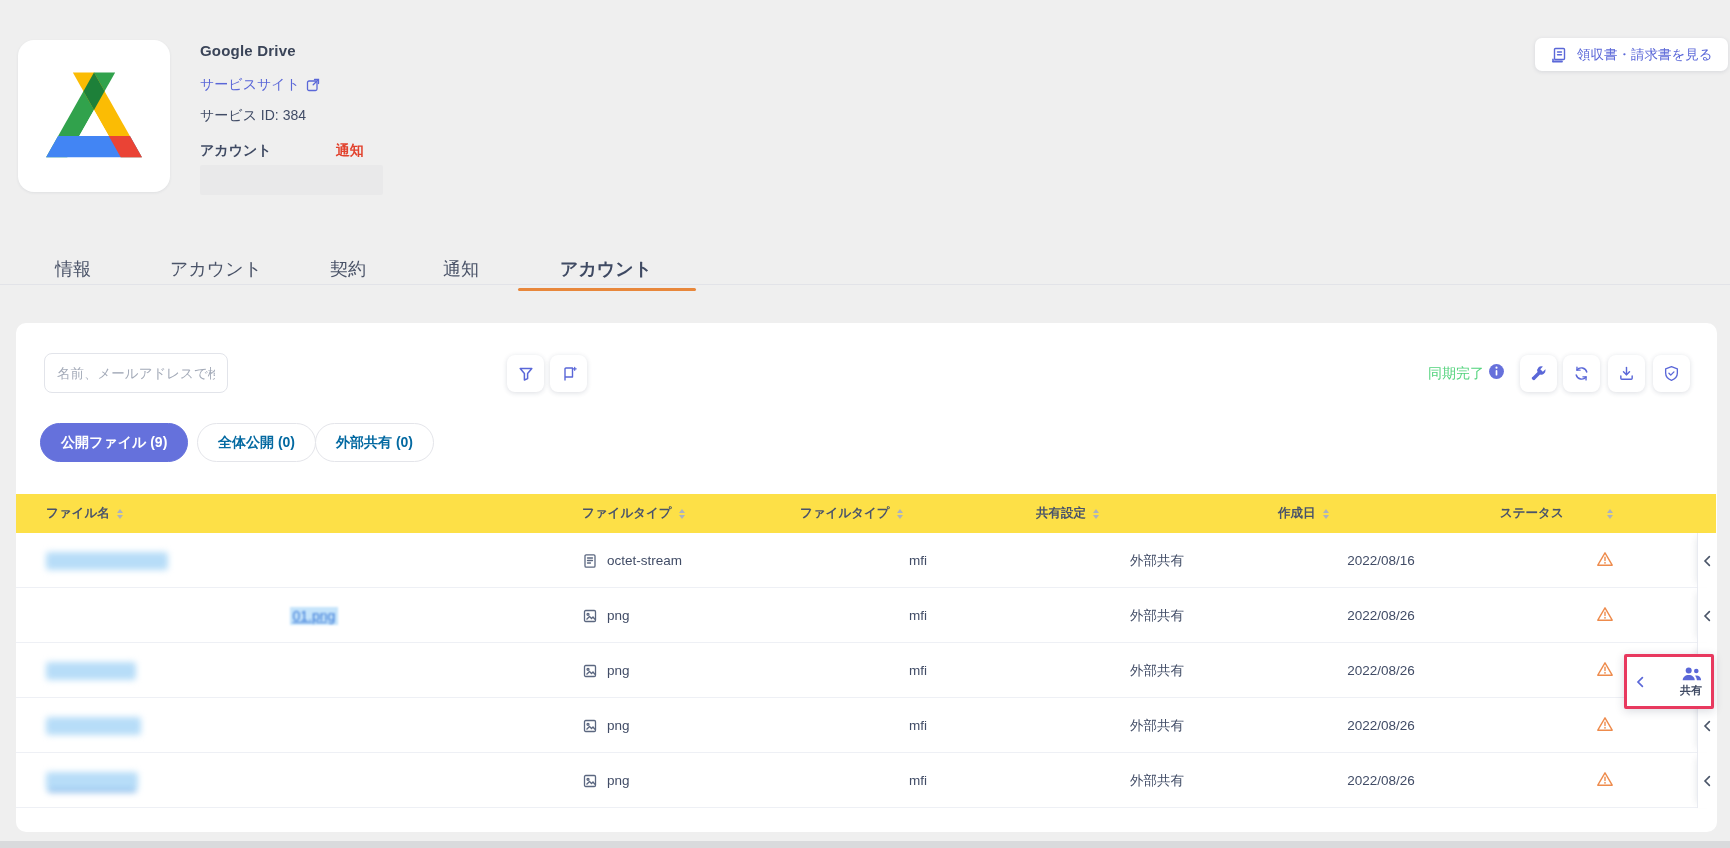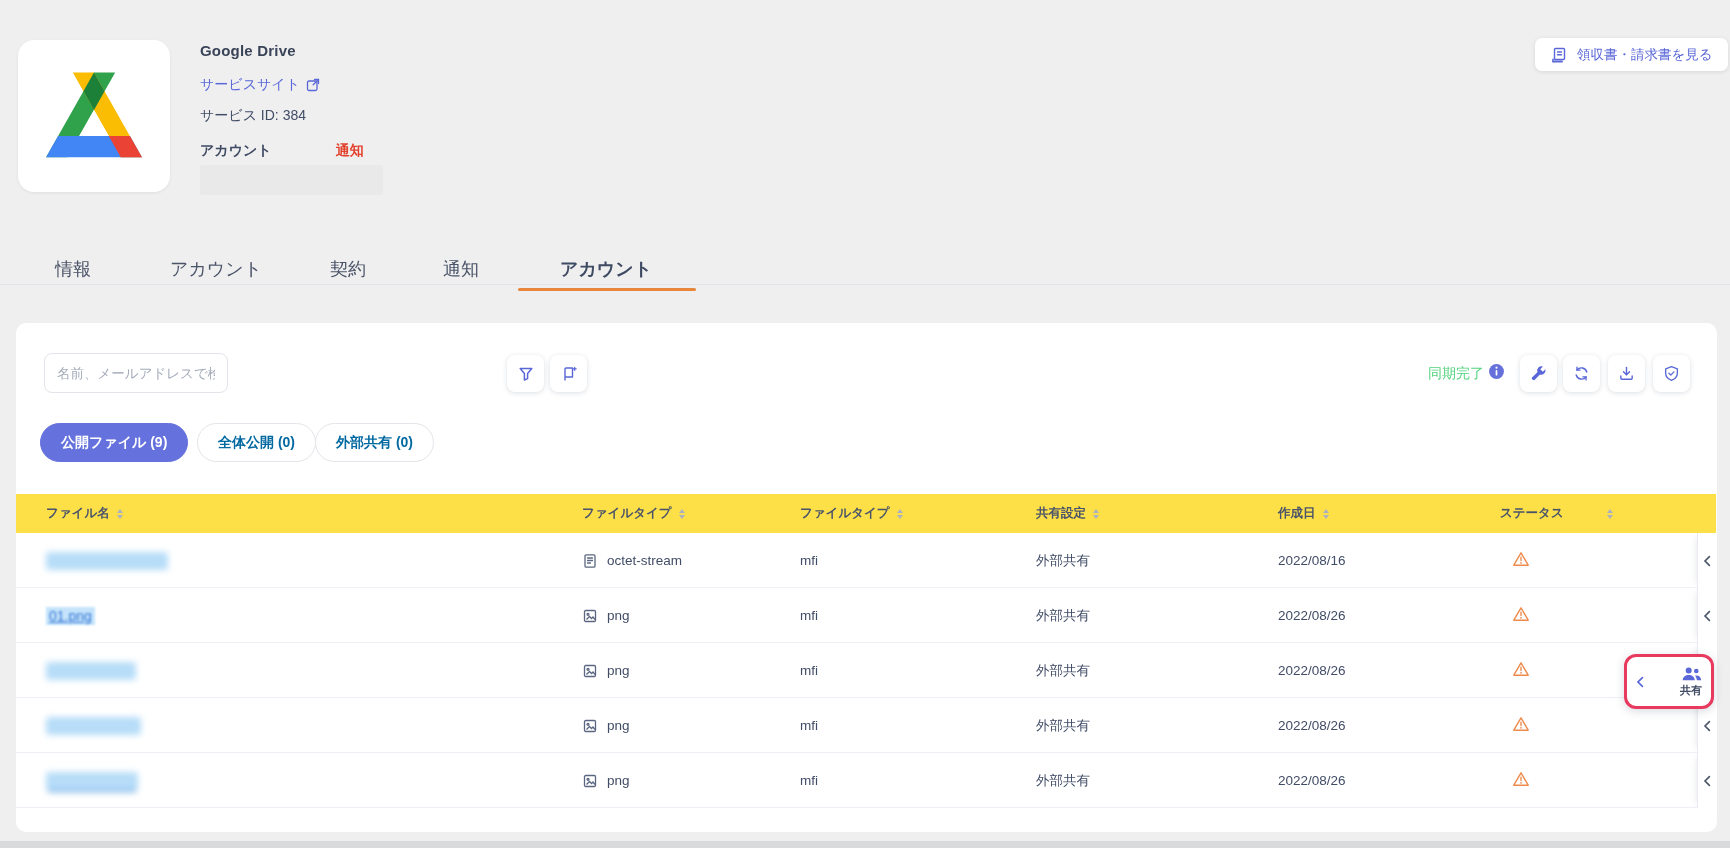--- a/index.html
+++ b/index.html
@@ -76,42 +76,42 @@
     align-items:center; padding-left:30px; width:1700px;
   }
   .thead{ position:absolute; left:0; top:171px; height:39px; background:#fde047; }
   .th{ font-size:12.5px; font-weight:700; color:#49536B; display:flex; align-items:center; white-space:nowrap;}
   .th.status{ padding-left:16px;gap:36px;}
   .sort{ display:inline-flex; flex-direction:column; gap:2px; margin-left:7px;}
   .sort i{ display:block; width:0; height:0; border-left:3.5px solid transparent; border-right:3.5px solid transparent;}
   .sort .up{ border-bottom:4px solid #ABB1C0;}
   .sort .dn{ border-top:4px solid #ABB1C0;}
   .tbody{ position:absolute; left:0; top:210px;}
-  .trow{ height:55px; border-bottom:1px solid #EEF0F5; position:relative; background:#fff;}
+  .trow{ height:55px; border-bottom:1px solid #EEF0F5; position:relative; background:#fff;text-align:center;}
   .cell{ font-size:13.5px; color:#414C66; white-space:nowrap;}
   .cell.type{ display:flex; align-items:center; gap:9px;}
   .cell.sharing{ font-weight:500;}
   .cell.status{ padding-left:28px;}
   .rail{
     height:55px; display:flex; align-items:center; justify-content:center;
     border-left:1px solid #E9EBF1; box-shadow:-5px 0 7px -5px rgba(60,70,90,.14);
     cursor:pointer; background:#fff;
   }
   .rail.empty{ border-left:1px solid #E9EBF1; cursor:default;}
   
   .redact{ height:18px; border-radius:3px; background:#B7DDF8; filter:blur(3px); position:relative;}
   .redact.underlined::after{ content:""; position:absolute; left:2px; right:2px; bottom:-2px; height:2px; background:#5B9BE0;}
   .name-link{
     font-size:14px; color:#3576D6; text-decoration:underline;
     background:#C5E4FB; padding:1px 3px; filter:blur(1.3px); cursor:pointer;
   }
   
   .share-panel{
     position:absolute; left:1608px; top:331px; width:90px; height:55px;
-    background:#fff; border:3px solid #E8395F; border-radius:12px;
+    background:#fff; border:3px solid #E8395F; border-radius:2px;
     box-shadow:0 2px 10px rgba(40,50,80,.18);
     display:flex; align-items:center; padding:0 9px; z-index:5;
   }
   .share-panel .collapse{ cursor:pointer; display:flex; align-items:center;}
   .share-action{
     margin-left:auto; display:flex; flex-direction:column; align-items:center; gap:1px; cursor:pointer;
   }
   .share-action span{ font-size:11px; font-weight:700; color:#3F4A63;}
   .bottom-strip{ position:absolute; left:0; top:841px; width:1730px; height:7px; background:#D9DADC;}
 </style>

